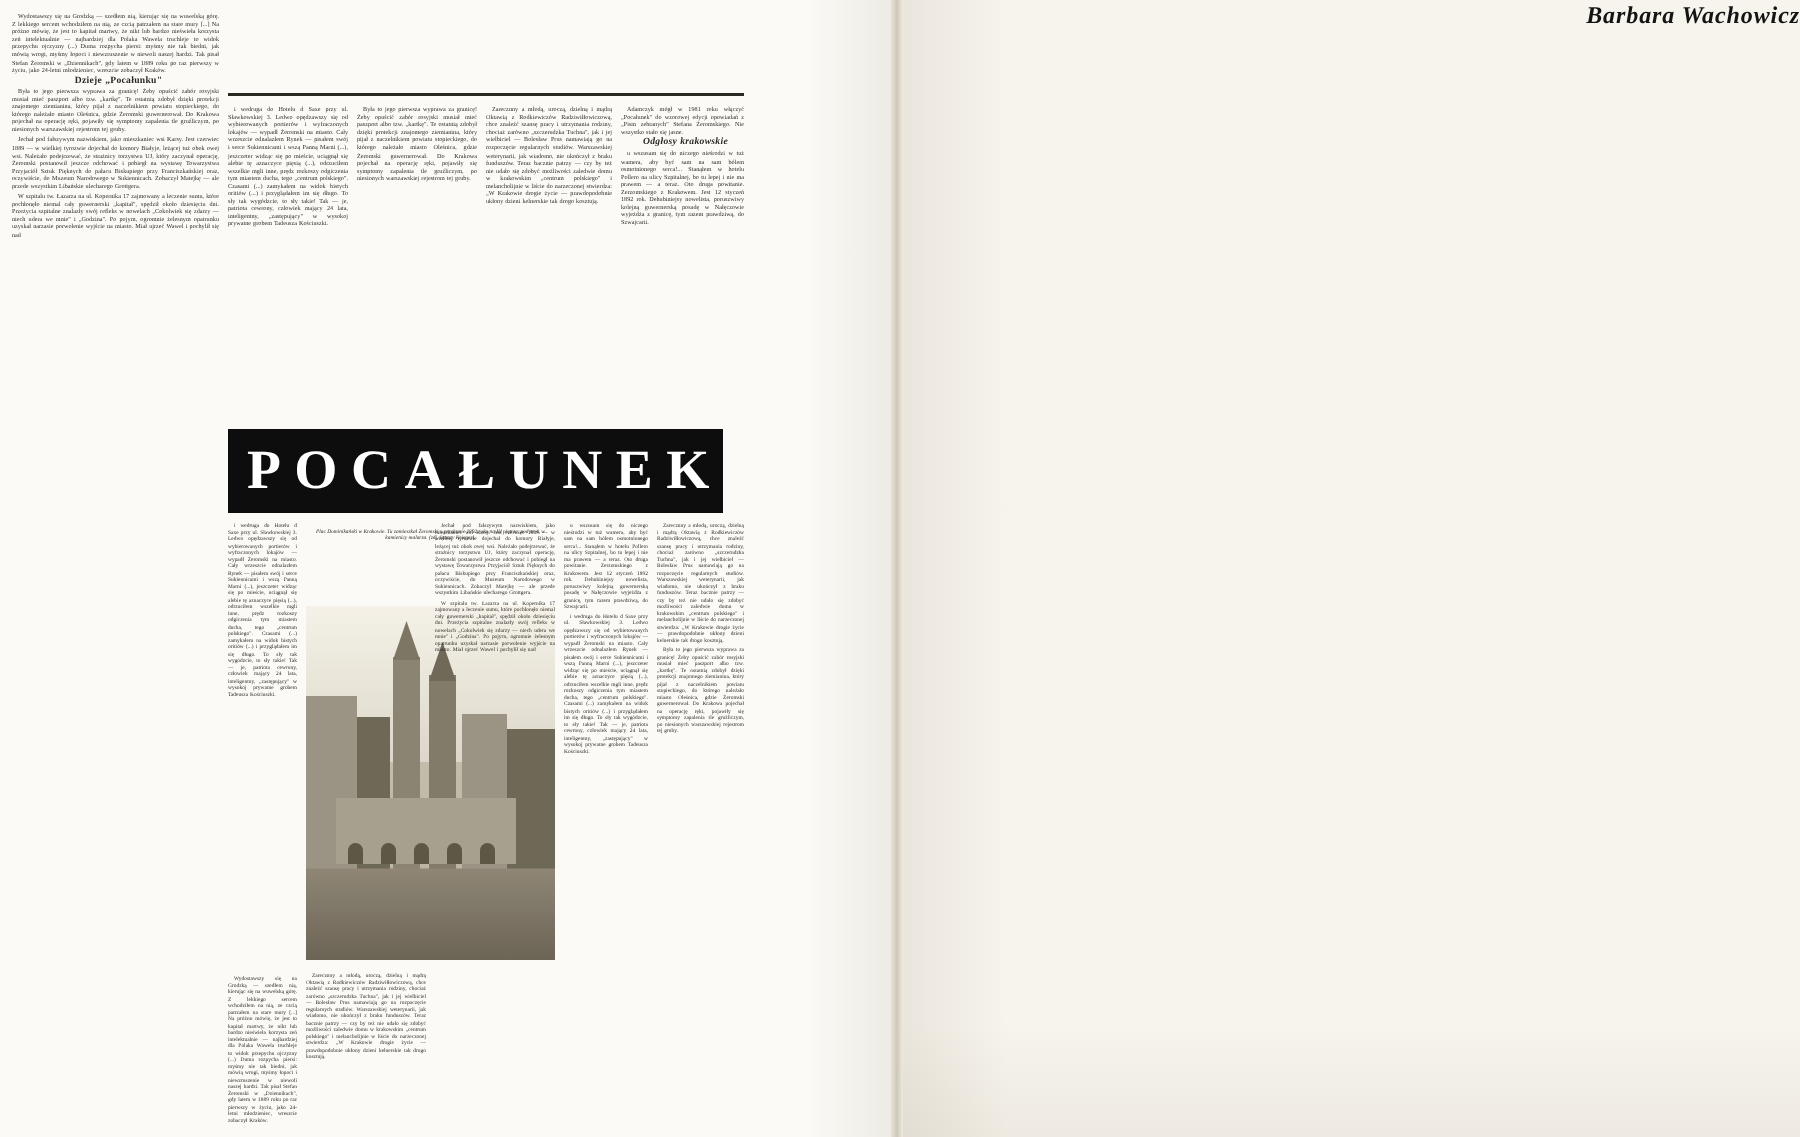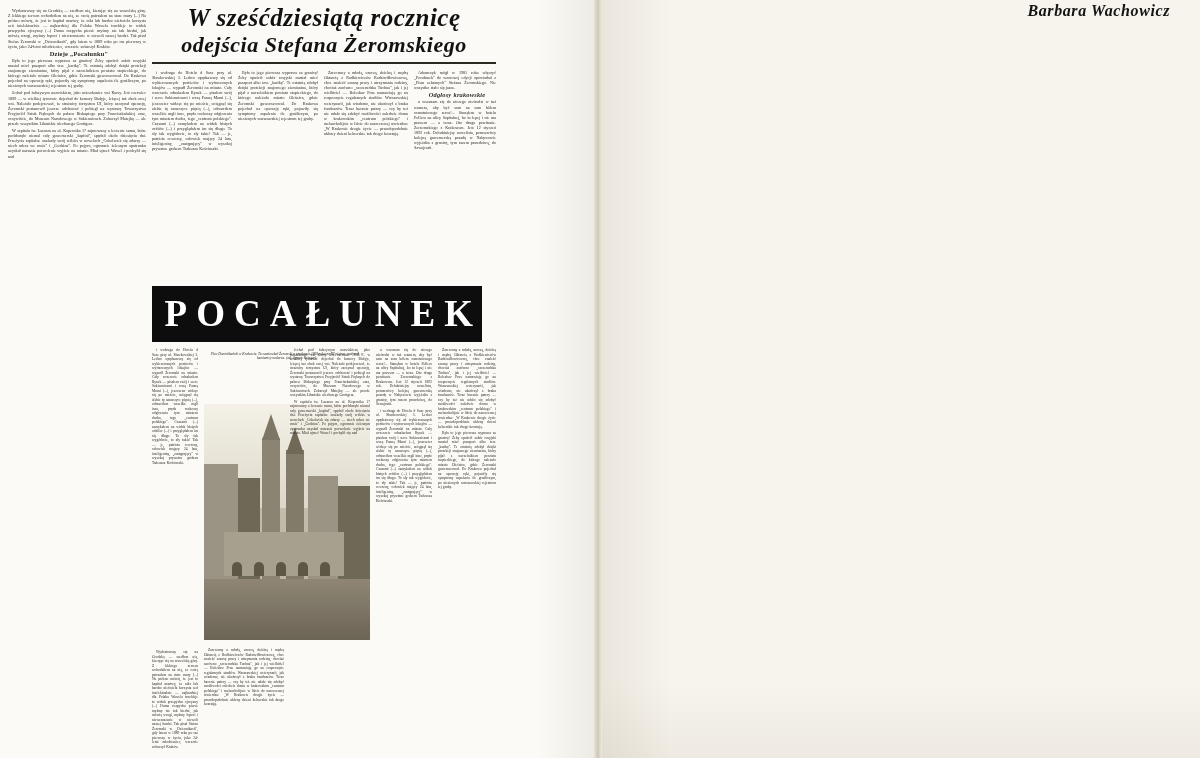--- a/index.html
+++ b/index.html
@@ -31,21 +31,21 @@
   
   .hl-script{font-family:"Liberation Serif",serif;font-style:italic;font-weight:bold;
      color:#111;letter-spacing:.5px;}
   .hl-60{position:absolute;left:152px;top:4px;width:344px;font-size:25px;
      line-height:27px;text-align:center;}
   .hl-60 .l2{font-size:22px;}
   .title-pocal{position:absolute;left:152px;top:286px;width:330px;height:56px;
      background:#0d0d0d;color:#ffffff;font-family:"Liberation Serif",serif;
      font-weight:bold;font-size:37px;letter-spacing:9px;text-align:right;
      line-height:56px;}
-  .byline{position:absolute;right:30px;top:2px;font-family:"Liberation Serif",serif;
+  .byline{position:absolute;right:0;top:2px;font-family:"Liberation Serif",serif;
      font-style:italic;font-weight:bold;font-size:16px;color:#141414;letter-spacing:.6px;}
   .subhead{font-family:"Liberation Serif",serif;font-weight:bold;font-size:6.4px;
      text-align:center;letter-spacing:.2px;margin:0 0 2px 0;text-indent:0;}
   .subhead.i{font-style:italic;}
 
   
   .photo{position:absolute;left:204px;top:404px;width:166px;height:236px;
      background:linear-gradient(#c9c3b4,#b4ad9c);overflow:hidden;filter:contrast(1.05);}
   .photo .sky{position:absolute;left:0;top:0;width:100%;height:44%;
      background:linear-gradient(#efece3,#d8d3c6);}
@@ -64,24 +64,20 @@
      line-height:4.4px;text-align:center;font-style:italic;color:#2b2822;}
   .edge{position:absolute;background:#ded8cb;}
 </style>
 </head>
 <body>
 
 <div class="page">
 
   <div class="scan left">
 
-    <div class="hl-script hl-60">
-      <div>W sześćdziesiątą rocznicę</div>
-      <div class="l2">odejścia Stefana Żeromskiego</div>
-    </div>
     <div class="rule" style="left:152px;top:62px;width:344px;height:2px;"></div>
 
     <div class="col body-col" style="left:8px;top:8px;width:138px;height:740px;">
       <p>Wydostawszy się na Grodzką — szedłem nią, kierując się na wuwelską górę. Z lekkiego sercem wchodziłem na nią, ze czcią patrzałem na stare mury [...] Na próżno mówię, że jest to kapitał martwy, że nikt lub bardzo nieświeła korzysta zeń intelektualnie — najbardziej dla Polaka Wawela truchleje to widok przepychu ojczyzny (...) Duma rozpycha piersi: myśmy nie tak biedni, jak mówią wrogi, myśmy łopoci i niewzruszenie w niewoli naszej hardzi. Tak pisał Stefan Żeromski w „Dziennikach", gdy latem w 1889 roku po raz pierwszy w życiu, jako 24-letni młodzieniec, wreszcie zobaczył Kraków.</p>
       <p class="subhead">Dzieje „Pocałunku"</p>
       <p>Była to jego pierwsza wyprawa za granicę! Żeby opuścić zabór rosyjski musiał mieć paszport albo tzw. „kartkę". Te ostatnią zdobył dzięki protekcji znajomego ziemianina, który pijał z naczelnikiem powiatu stopieckiego, do którego należało miasto Oleśnica, gdzie Żeromski guwernerował. Do Krakowa pojechał na operację ręki, pojawiły się symptomy zapalenia tle gruźliczym, po niesionych warszawskiej rejestrom tej gruby.</p>
       <p>Jechał pod fałszywym nazwiskiem, jako mieszkaniec wsi Karsy. Jest czerwiec 1889 — w wielkiej tyrozwie dojechał do komory Białyje, leżącej tuż obok owej wsi. Należało podejrzewać, że strażnicy torzystwu UJ, który zaczynał operację, Żeromski postanowił jeszcze odchować i pobiegł na wystawę Towarzystwa Przyjaciół Sztuk Pięknych do pałacu Biskupiego przy Franciszkańskiej oraz, oczywiście, do Muzeum Narodowego w Sukiennicach. Zobaczył Matejkę — ale przede wszystkim Libańskie ulecharego Grottgera.</p>
       <p>W szpitalu tw. Łazarza na ul. Kopernika 17 zajmowany a leczenie sumu, które pochłonęło niemal cały guwernerski „kapitał", spędził około dziesięciu dni. Przeżycia szpitalne znalazły swój refleks w nowelach „Cokolwiek się zdarzy — niech udera we mnie" i „Godzina". Po pojyrn, ogromnie żelesnym opatrunku uzyskał narzasie porwolenie wyjście na miasto. Miał ujrzeć Wawel i pochylił się nad</p>
     </div>
 

